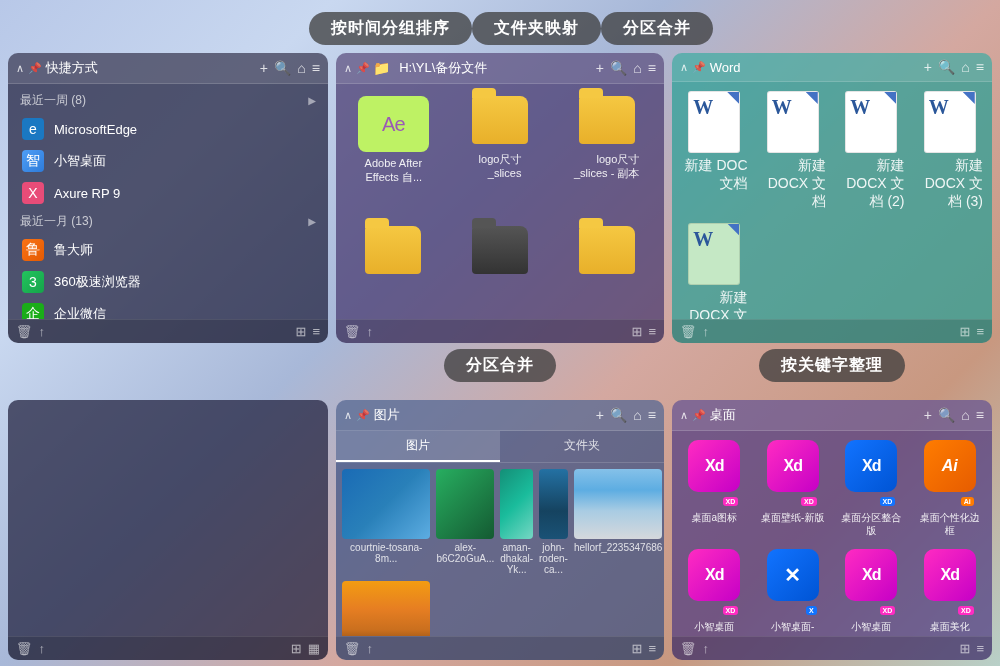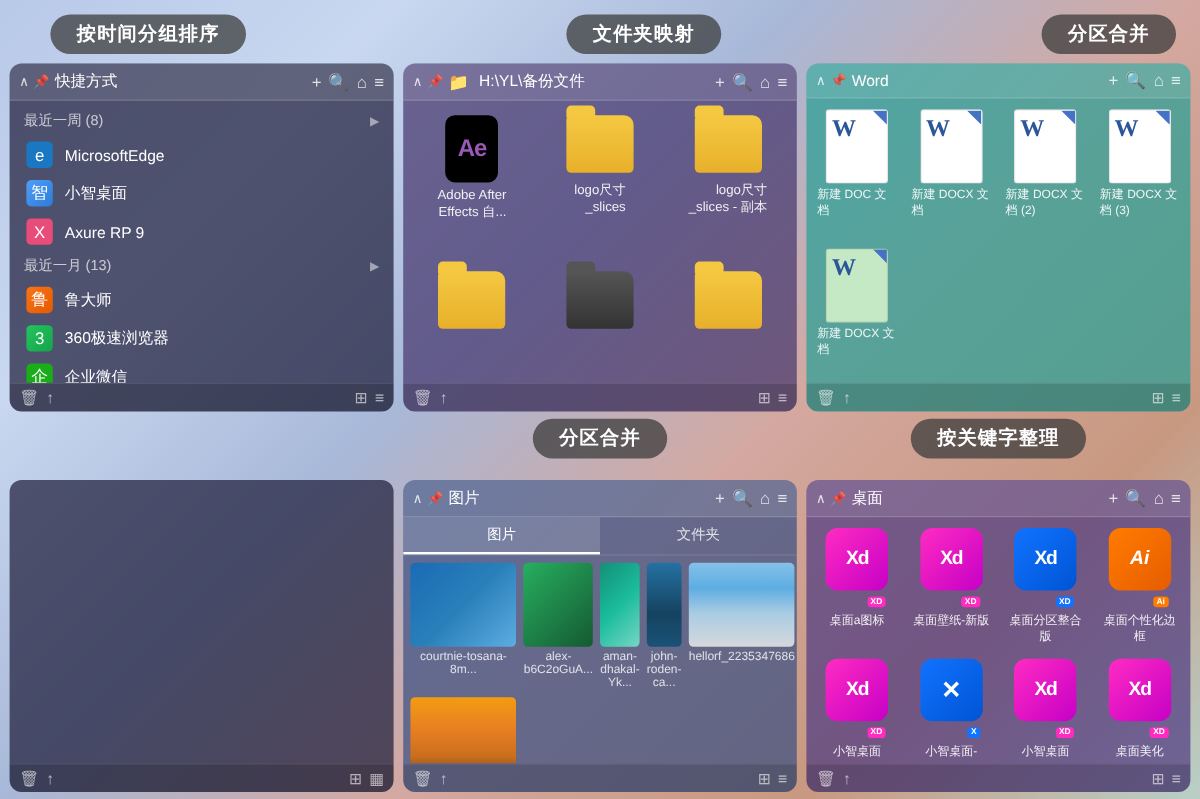--- a/index.html
+++ b/index.html
@@ -8,21 +8,21 @@
       height: 666px;
       overflow: hidden;
       font-family: "Microsoft YaHei", "PingFang SC", sans-serif;
       background: linear-gradient(135deg, #b8c8e8 0%, #c9d8f0 20%, #a8b8d8 40%, #d4a8a0 60%, #c89880 80%, #b8d0c8 100%);
       position: relative;
     }
 
     
     .section-labels {
       display: flex;
-      justify-content: space-between;
+      justify-content: center;
       padding: 12px 20px 8px;
       position: relative;
       z-index: 10;
       margin-left: 22px;
     }
     .section-label {
       background: rgba(60,60,60,0.75);
       color: #fff;
       font-size: 16px;
       font-weight: bold;
@@ -183,29 +183,29 @@
     .folder-item-label {
       font-size: 11px;
       text-align: right;
       color: rgba(255,255,255,0.9);
       line-height: 1.3;
       max-width: 80px;
     }
 
     
     .ae-icon {
-      width: 44px;
+      width: 71px;
       height: 56px;
-      background: #000000;
+      background: #bef264;
       border-radius: 8px;
       display: flex;
       align-items: center;
       justify-content: center;
       font-size: 20px;
-      font-weight: bold;
+      font-weight: normal;
       color: #9b59b6;
       letter-spacing: -1px;
     }
 
     
     .folder-yellow {
       width: 56px;
       height: 48px;
       background: linear-gradient(180deg, #f5c842 0%, #e8b02a 100%);
       border-radius: 4px 8px 4px 4px;
@@ -280,22 +280,22 @@
       background: #4472c4;
       clip-path: polygon(0 0, 100% 100%, 100% 0);
     }
     .word-w-letter {
       color: #2b579a;
       font-size: 20px;
       font-weight: bold;
       font-family: "Times New Roman", serif;
     }
     .word-item-label {
-      font-size: 10px;
-      text-align: left;
+      font-size: 14px;
+      text-align: right;
       color: rgba(255,255,255,0.9);
       line-height: 1.3;
     }
 
     
     .panel-footer {
       display: flex;
       align-items: center;
       padding: 4px 8px;
       background: rgba(0,0,0,0.15);

